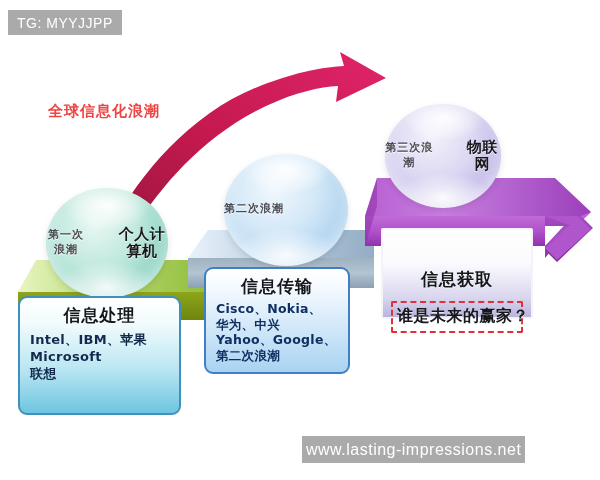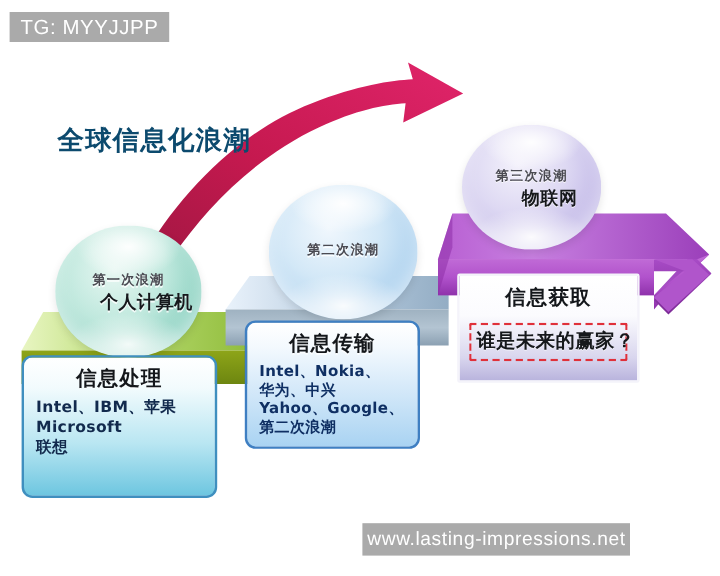--- a/index.html
+++ b/index.html
@@ -24,36 +24,36 @@
     font-family: "Liberation Sans", sans-serif;
     letter-spacing: 0.5px;
     white-space: nowrap;
     display: flex;
     align-items: center;
   }
   #wm-top {
     left: 8px; top: 10px;
     height: 25px;
     padding: 0 9px;
-    font-size: 17px;
+    font-size: 14px;
   }
   #wm-bottom {
     left: 302px; top: 436px;
     height: 27px;
     padding: 0 4px;
     font-size: 16px;
   }
 
   
   #headline {
     position: absolute;
     left: 48px; top: 102px;
-    font-size: 22px;
-    font-weight: 700;
-    color: #0c4a6e;
+    font-size: 15px;
+    font-weight: 700;
+    color: #ef4444;
     letter-spacing: 1px;
     white-space: nowrap;
     font-family: "DejaVu Sans", sans-serif;
   }
 
   
   #sweep-arrow {
     position: absolute;
     left: 100px; top: 48px;
     width: 290px; height: 185px;
@@ -61,23 +61,22 @@
 
   
   .platform { position: absolute; }
   .platform svg { display: block; }
 
   
   .orb {
     position: absolute;
     border-radius: 50%;
     display: flex;
-    flex-direction: column;
+    flex-direction: row;
     align-items: center;
-    justify-content: center;
     text-align: center;
     box-sizing: border-box;
   }
   .orb .sub {
     font-size: 11px;
     color: #4a4a52;
     font-weight: 700;
     letter-spacing: 1px;
     margin-bottom: 3px;
     text-shadow: 0 1px 0 rgba(255,255,255,.85);
@@ -160,21 +159,21 @@
   #panel2 .title { margin-bottom: 3px; }
   #panel2 .body { font-size: 12.5px; line-height: 1.25; color: #0f2f63; }
   #panel3 {
     left: 381px; top: 228px;
     width: 152px; height: 91px;
     border: 2px solid #f4f3fa;
     border-radius: 2px;
     background: linear-gradient(180deg, #ffffff 0%, #fbfbfe 38%, #d9d6ee 78%, #b9b4dd 100%);
     padding: 6px 8px;
   }
-  #panel3 .title { font-size: 17px; margin-bottom: 10px; }
+  #panel3 .title { font-size: 17px; margin-bottom: 10px; margin-top: 32px; }
   #dashed-box {
     border: 2px dashed #e0303a;
     border-radius: 2px;
     padding: 3px 4px 4px 4px;
     text-align: center;
   }
   #dashed-box .q {
     font-size: 16px;
     font-weight: 700;
     color: #16181c;
@@ -291,21 +290,21 @@
     <div class="body">
       <div>Intel、IBM、苹果</div>
       <div>Microsoft</div>
       <div>联想</div>
     </div>
   </div>
 
   <div class="panel" id="panel2">
     <div class="title">信息传输</div>
     <div class="body">
-      <div>Intel、Nokia、</div>
+      <div>Cisco、Nokia、</div>
       <div>华为、中兴</div>
       <div>Yahoo、Google、</div>
       <div>第二次浪潮</div>
     </div>
   </div>
 
   <div class="panel" id="panel3">
     <div class="title">信息获取</div>
     <div id="dashed-box">
       <div class="q">谁是未来的赢家？</div>

